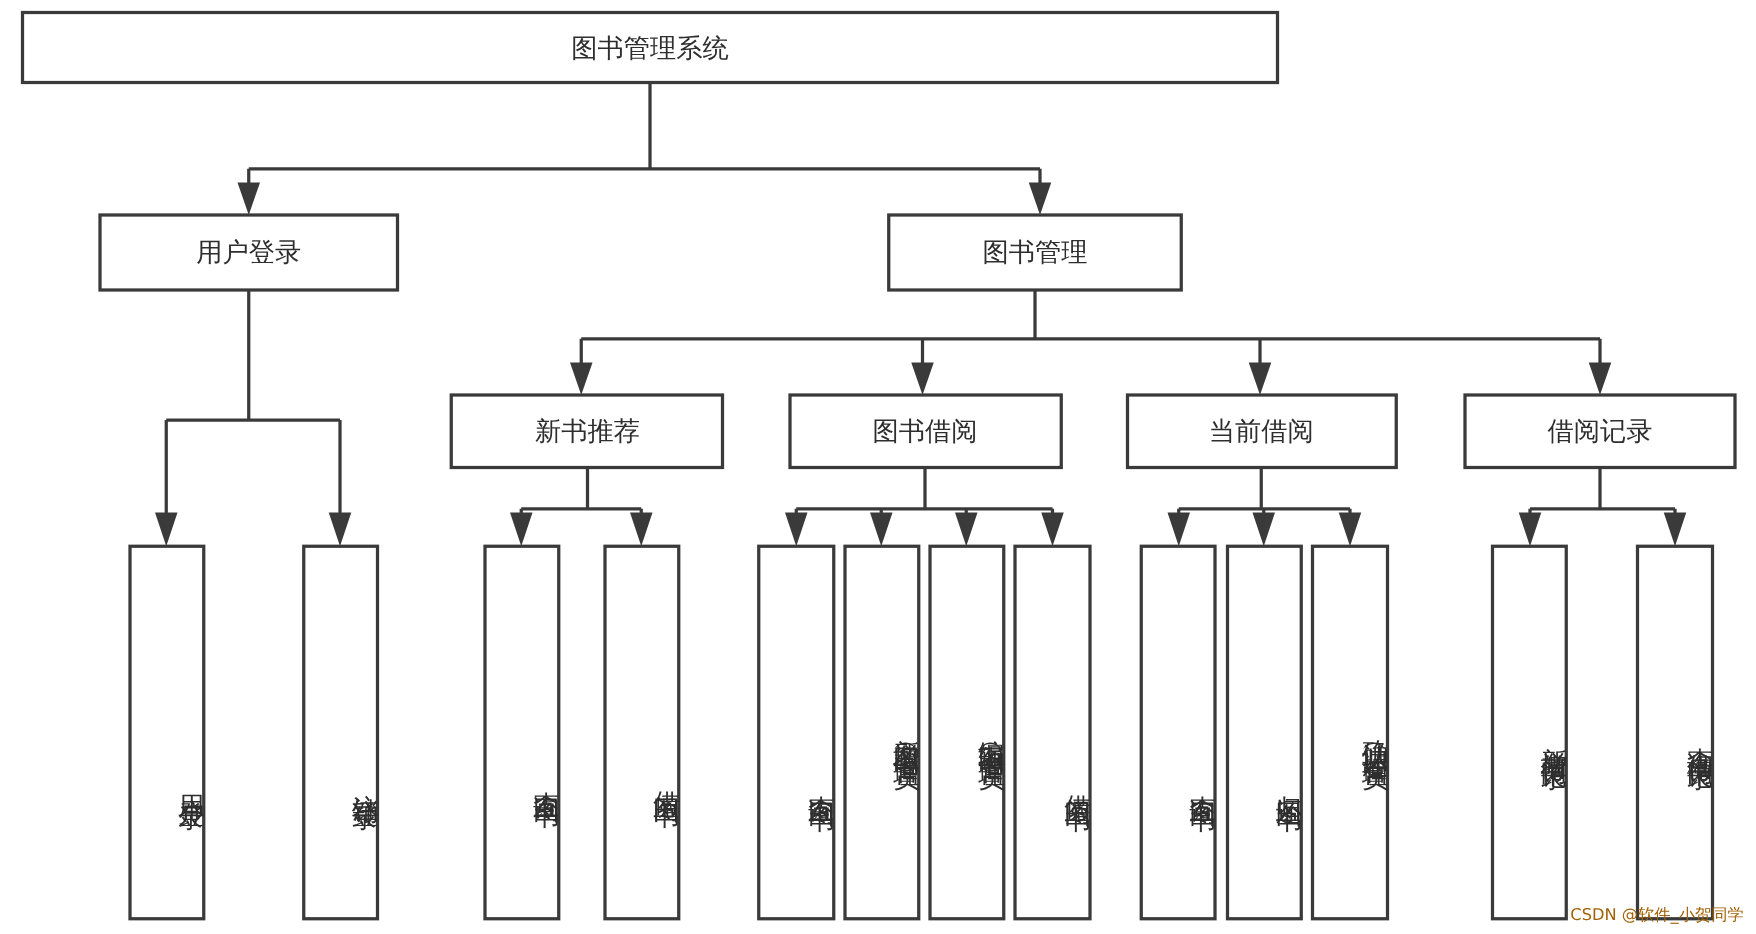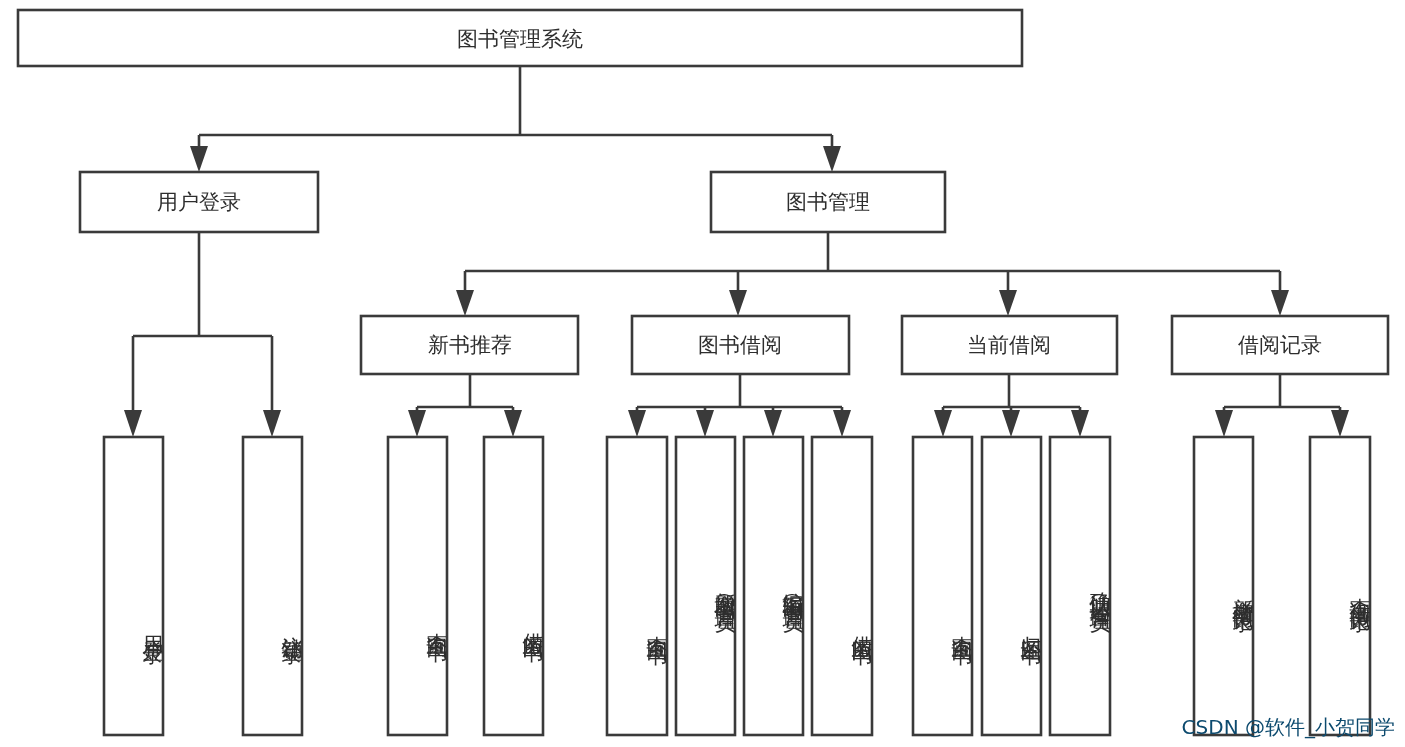--- a/index.html
+++ b/index.html
@@ -46,22 +46,22 @@
     fill: #2e2e2e;
     font-family: "DejaVu Sans", "Liberation Sans", sans-serif;
     font-size: 21px;
     dominant-baseline: middle;
     text-anchor: middle;
   }
   .watermark {
     position: absolute;
     right: 10px;
     bottom: 6px;
-    color: #0c4a6e;
-    font-size: 20px;
+    color: #a16207;
+    font-size: 13px;
     font-family: "DejaVu Sans", "Liberation Sans", sans-serif;
     white-space: nowrap;
     pointer-events: none;
   }
   .leaf-vert-text {
     position: absolute;
     writing-mode: vertical-rl;
     text-orientation: upright;
     color: #2e2e2e;
     font-size: 21px;

